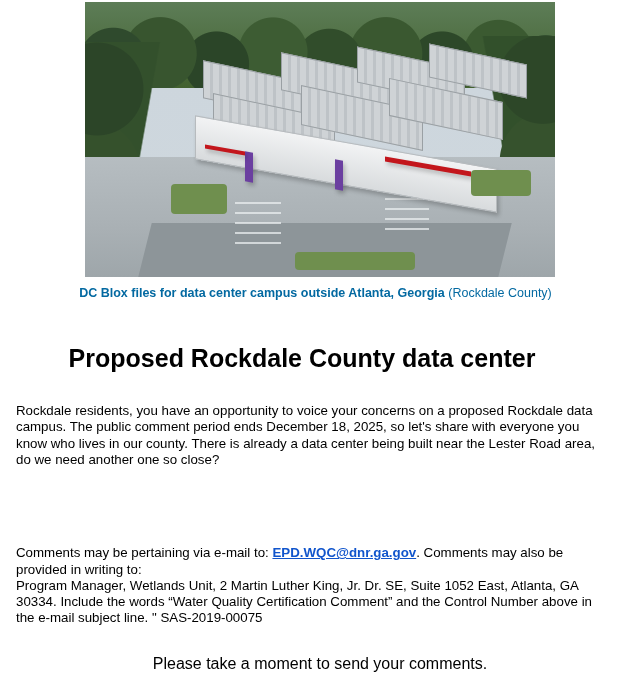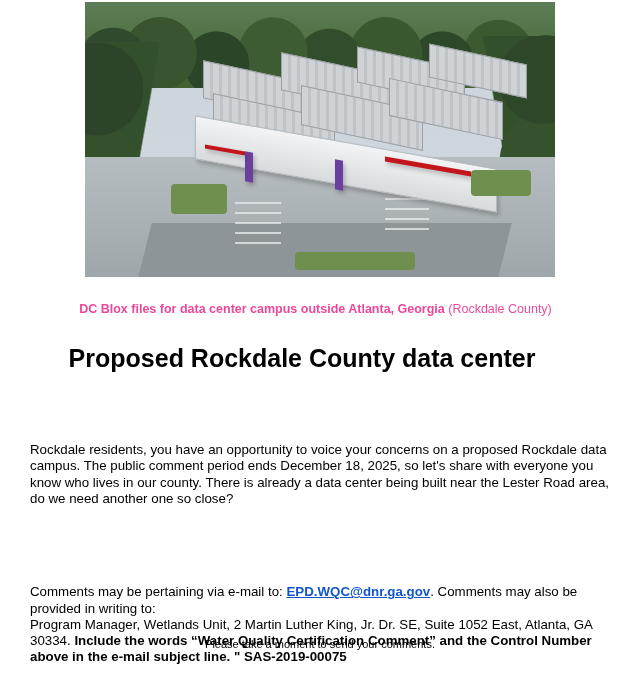--- a/index.html
+++ b/index.html
@@ -105,64 +105,62 @@
     position: absolute;
     background: #6f8f4e;
     border-radius: 4px;
   }
 
   .caption {
     position: absolute;
     left: 0; top: 286px; width: 631px;
     text-align: center;
     font-size: 12.5px;
-    color: #ec4899;
-    margin-top: 16px;
+    color: #0369a1;
   }
   .caption b { font-weight: bold; }
 
   .urgent {
     position: absolute;
     left: 0; top: 318px; width: 640px;
     text-align: center;
     font-size: 22px;
     font-weight: bold;
   }
   .headline {
     position: absolute;
     left: 0; top: 344px; width: 604px;
     text-align: center;
     font-size: 25px;
     font-weight: bold;
   }
 
   .body-block {
     position: absolute;
-    left: 30px;
+    left: 16px;
     width: 580px;
     font-size: 13.3px;
     line-height: 16.3px;
-    margin-top: 39px;
   }
   #para1 { top: 403px; }
   #linkline { top: 481px; }
   #para2 { top: 529px; }
   #closing {
     position: absolute;
-    left: 0; top: 638px; width: 640px;
-    text-align: center;
-    font-size: 11px;
+    left: 0; top: 655px; width: 640px;
+    text-align: center;
+    font-size: 16px;
   }
   a.link {
     color: #1155cc;
     font-weight: bold;
     text-decoration: underline;
     word-break: break-all;
   }
-  .strongtext { font-weight: bold; }
+  .strongtext { font-weight: normal; }
 </style>
 </head>
 <body>
 
 <div class="page">
 
   <div class="hero-wrap">
     <div class="hero">
       <div class="trees-back"></div>
       <div class="trees-left"></div>

